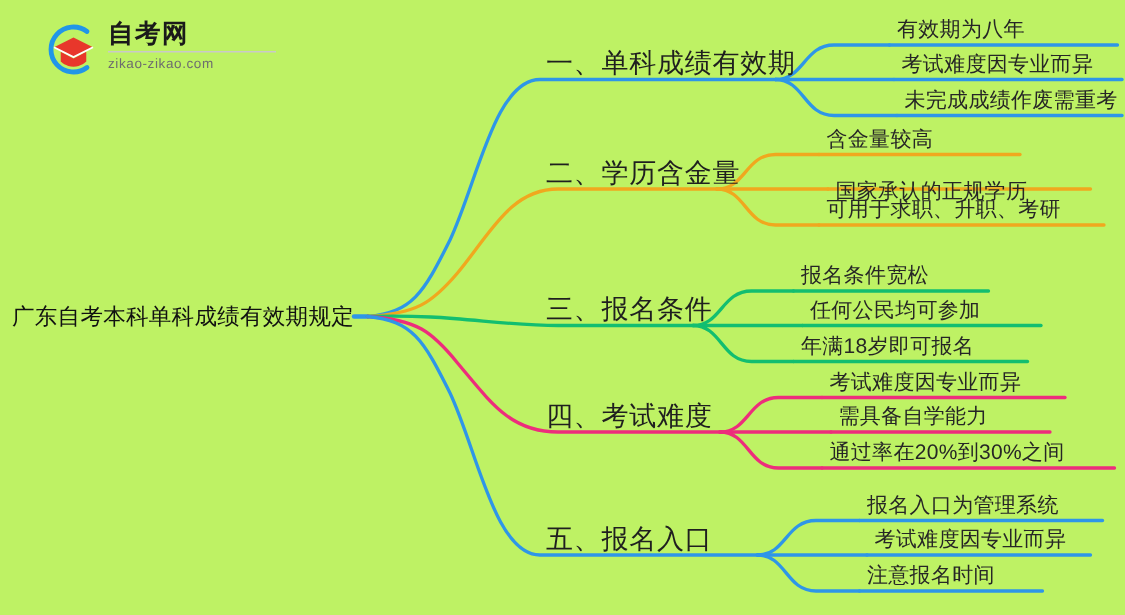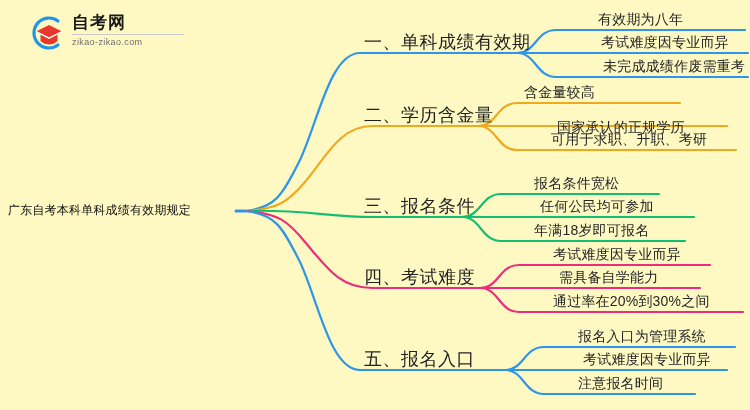--- a/index.html
+++ b/index.html
@@ -7,21 +7,21 @@
     padding: 0;
     background: #ffffff;
   }
   body {
     font-family: "Liberation Sans", "DejaVu Sans", sans-serif;
   }
   #canvas {
     position: relative;
     width: 750px;
     height: 410px;
-    background: #fef9c3;
+    background: #bef264;
     overflow: hidden;
   }
 
   
   #logo {
     position: absolute;
     left: 28px;
     top: 12px;
     width: 160px;
     height: 42px;
@@ -80,21 +80,21 @@
   }
 
   
   .node-text {
     position: absolute;
     white-space: nowrap;
     color: #262626;
     line-height: 1;
   }
   .root-label {
-    font-size: 12px;
+    font-size: 15px;
     color: #111111;
     letter-spacing: 0.2px;
   }
   .branch-label {
     font-size: 18px;
     color: #1f1f1f;
     letter-spacing: 0.5px;
   }
   .leaf-label {
     font-size: 14px;
@@ -181,21 +181,21 @@
   <div class="node-text branch-label" style="left:364px; top:197px;">三、报名条件</div>
 
   <div class="node-text branch-label" style="left:364px; top:268px;">四、考试难度</div>
 
   <div class="node-text branch-label" style="left:364px; top:350px;">五、报名入口</div>
 
   <div class="node-text leaf-label" style="left:598px; top:12px;">有效期为八年</div>
   <div class="node-text leaf-label" style="left:601px; top:35px;">考试难度因专业而异</div>
   <div class="node-text leaf-label" style="left:603px; top:59px;">未完成成绩作废需重考</div>
 
-  <div class="node-text leaf-label" style="left:524px; top:85px;text-align:center;">含金量较高</div>
+  <div class="node-text leaf-label" style="left:551px; top:85px;text-align:center;">含金量较高</div>
   <div class="node-text leaf-label" style="left:557px; top:120px;">国家承认的正规学历</div>
   <div class="node-text leaf-label" style="left:551px; top:132px;">可用于求职、升职、考研</div>
 
   <div class="node-text leaf-label" style="left:534px; top:176px;">报名条件宽松</div>
   <div class="node-text leaf-label" style="left:540px; top:199px;">任何公民均可参加</div>
   <div class="node-text leaf-label" style="left:534px; top:223px;">年满18岁即可报名</div>
 
   <div class="node-text leaf-label" style="left:553px; top:247px;">考试难度因专业而异</div>
   <div class="node-text leaf-label" style="left:559px; top:270px;">需具备自学能力</div>
   <div class="node-text leaf-label" style="left:553px; top:294px;">通过率在20%到30%之间</div>

